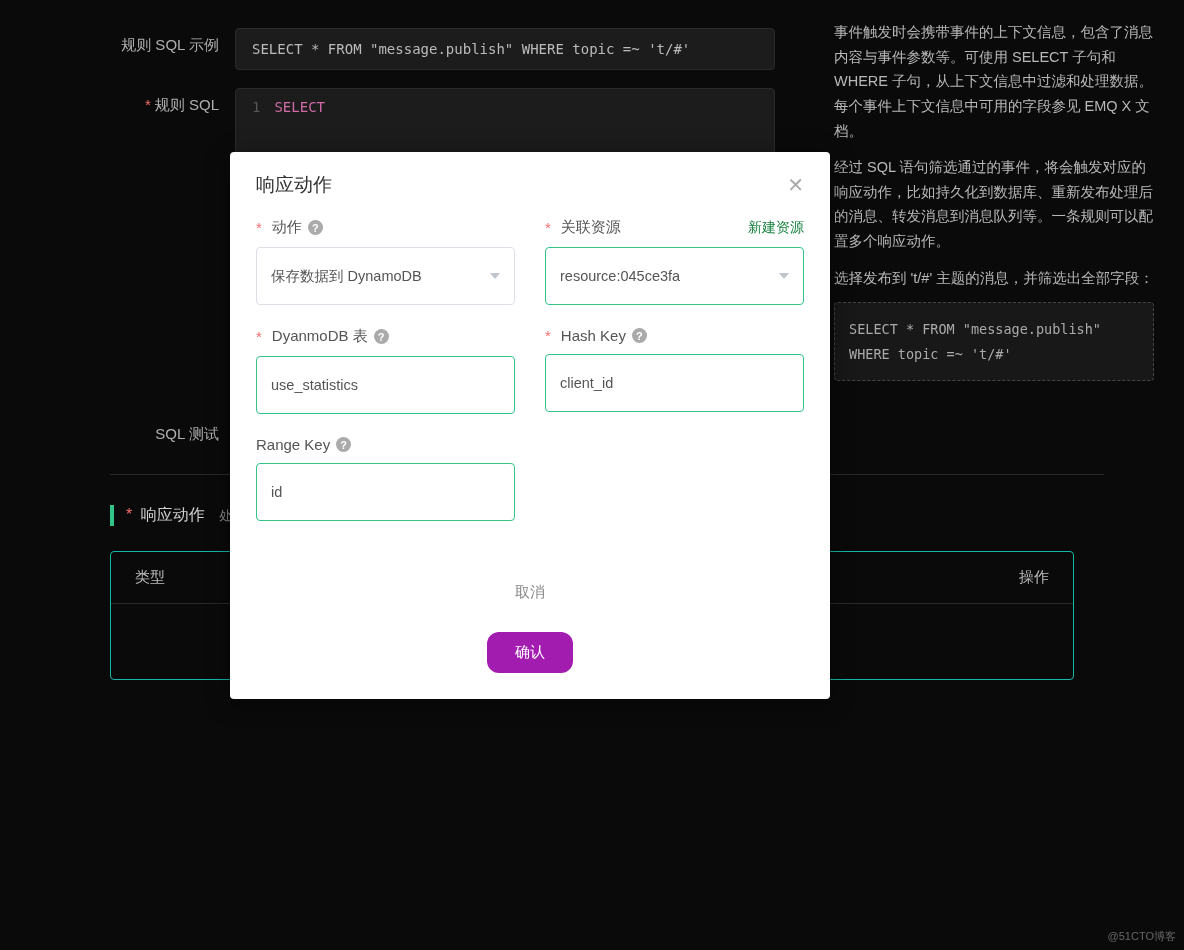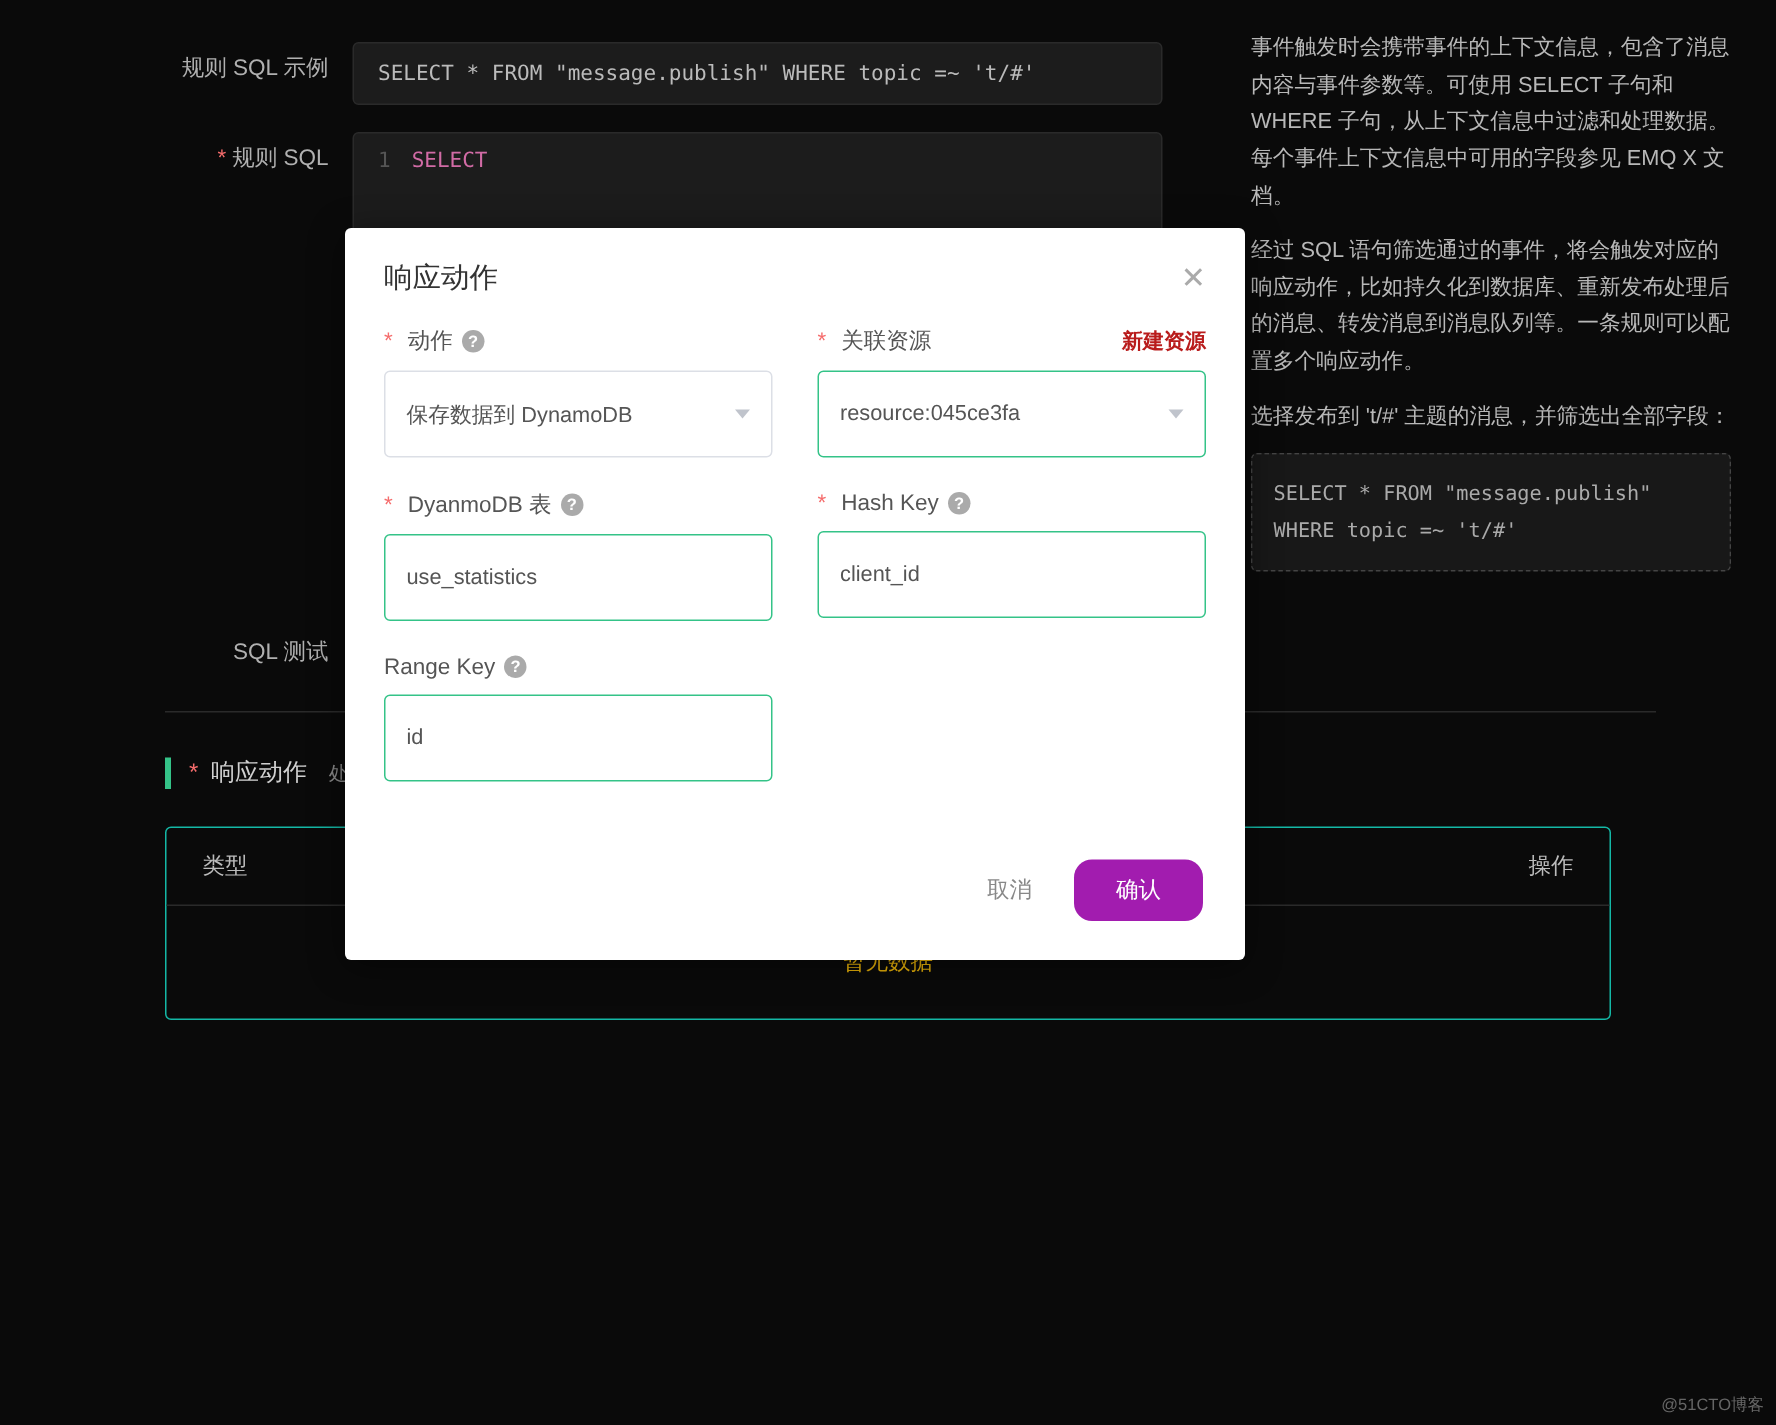--- a/index.html
+++ b/index.html
@@ -206,24 +206,23 @@
       border-radius: 50%;
       background: #aaa;
       color: #fff;
       font-size: 11px;
       display: inline-flex;
       align-items: center;
       justify-content: center;
       font-weight: bold;
     }
     .new-resource {
-      color: #b91c1c;
+      color: #15803d;
       font-size: 14px;
       cursor: pointer;
-      font-weight: bold;
     }
     .modal-label-row {
       display: flex;
       justify-content: space-between;
       align-items: center;
     }
     .select-box, .input-box {
       width: 100%;
       height: 58px;
       border: 1px solid #dcdfe6;
@@ -240,24 +239,25 @@
       border-color: #34c388;
     }
     .chevron {
       width: 0; height: 0;
       border-left: 5px solid transparent;
       border-right: 5px solid transparent;
       border-top: 6px solid #c0c4cc;
     }
     .modal-footer {
       display: flex;
-      justify-content: flex-end;
+      justify-content: space-between;
       gap: 20px;
       align-items: center;
       padding: 0 28px 26px 28px;
+      flex-direction: column;
     }
     .btn-cancel {
       font-size: 15px;
       color: #888;
       background: none;
       border: none;
       cursor: pointer;
       padding: 10px 8px;
     }
     .btn-confirm {

